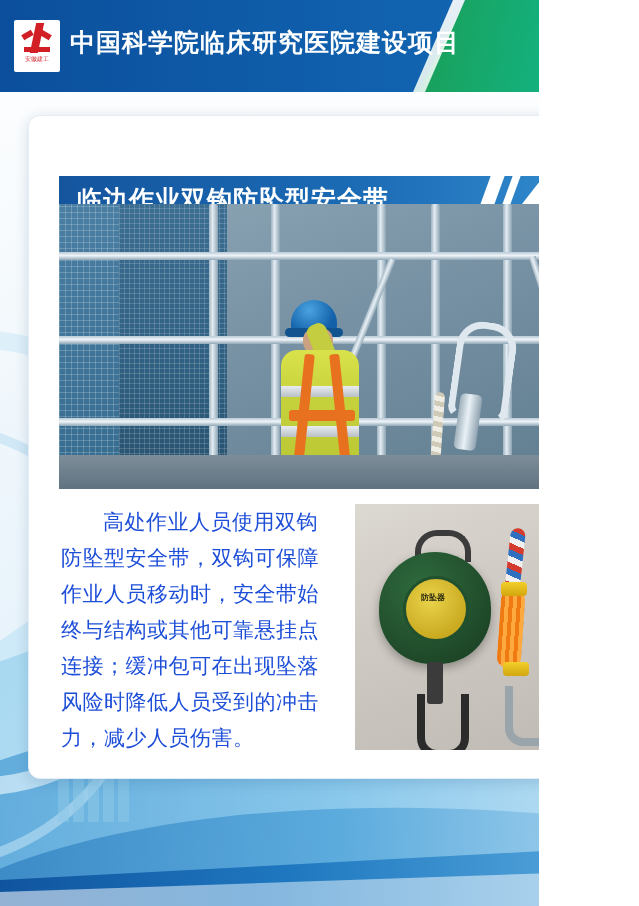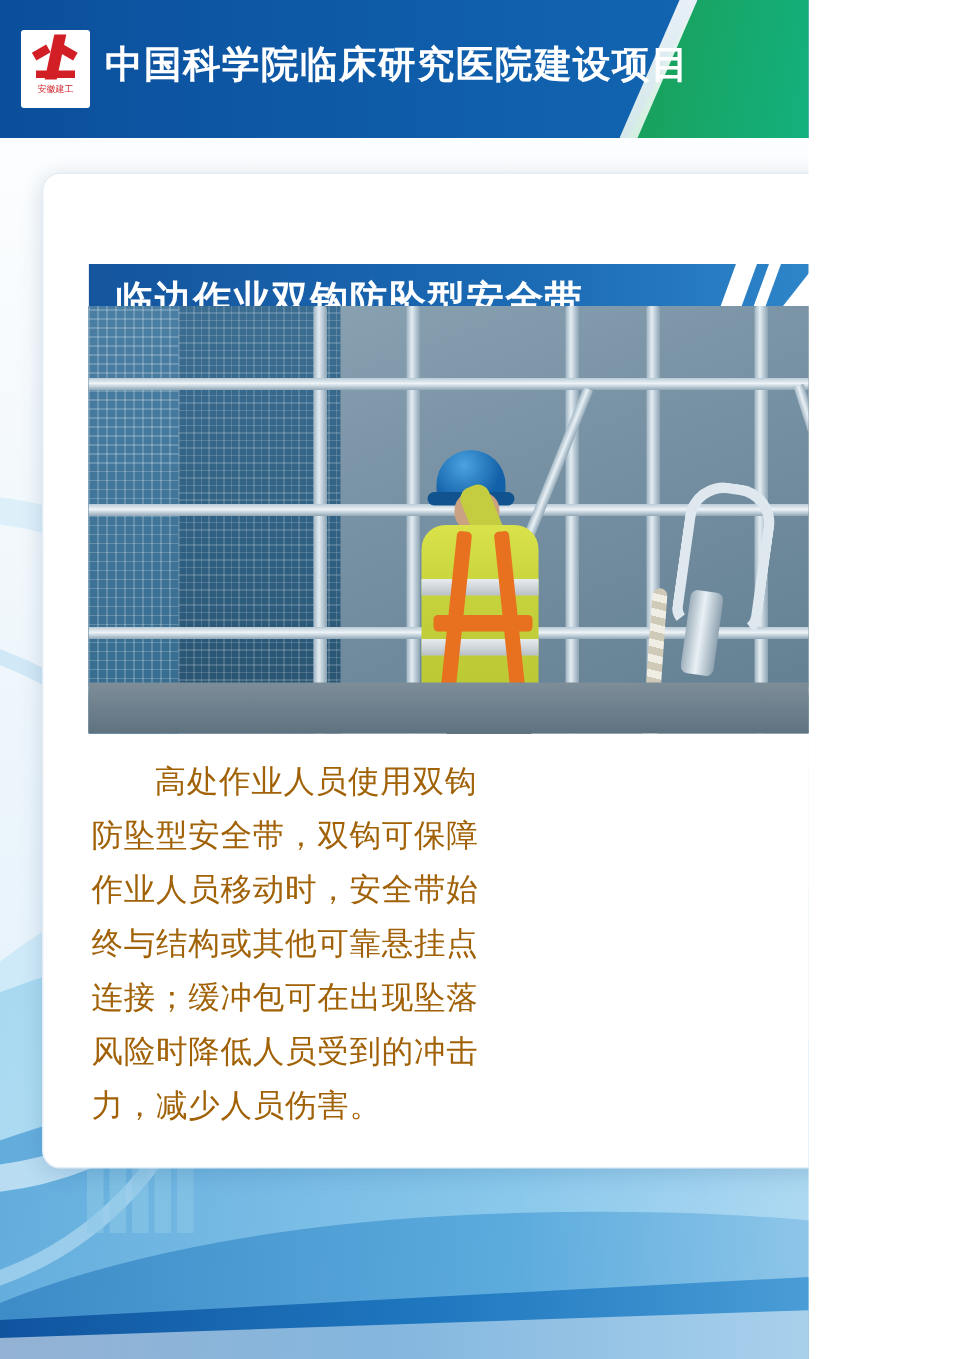--- a/index.html
+++ b/index.html
@@ -412,21 +412,21 @@
   }
 
   
   .body-text {
     position: absolute;
     left: 32px;
     top: 388px;
     width: 276px;
     font-size: 21px;
     line-height: 36px;
-    color: #a16207;
+    color: #1d4ed8;
     text-indent: 42px;
     letter-spacing: 0.5px;
   }
 
   
   .photo-device {
     position: absolute;
     left: 326px;
     top: 388px;
     width: 227px;
@@ -625,19 +625,32 @@
       <div class="w-legs"></div>
 
       <div class="sc-rope"></div>
       <div class="sc-hook"></div>
       <div class="sc-hook-body"></div>
       <div class="sc-ground"></div>
     </div>
 
     <div class="body-text">高处作业人员使用双钩防坠型安全带，双钩可保障作业人员移动时，安全带始终与结构或其他可靠悬挂点连接；缓冲包可在出现坠落风险时降低人员受到的冲击力，减少人员伤害。</div>
 
+    <div class="photo-device">
+      <div class="dev-top-clip"></div>
+      <div class="dev-block"></div>
+      <div class="dev-block-face"></div>
+      <div class="dev-face-txt">防坠器</div>
+      <div class="dev-rope"></div>
+      <div class="dev-sleeve"></div>
+      <div class="dev-band" style="left:146px;top:78px;"></div>
+      <div class="dev-band" style="left:148px;top:158px;"></div>
+      <div class="dev-strap" style="left:72px;top:158px;height:42px;"></div>
+      <div class="dev-hook" style="left:62px;top:190px;"></div>
+      <div class="dev-hook-silver" style="left:150px;top:182px;"></div>
+    </div>
 
   </div>
 
   <div class="footer-band"></div>
   <div class="footer-band2"></div>
 
 </div>
 
 </body></html>

